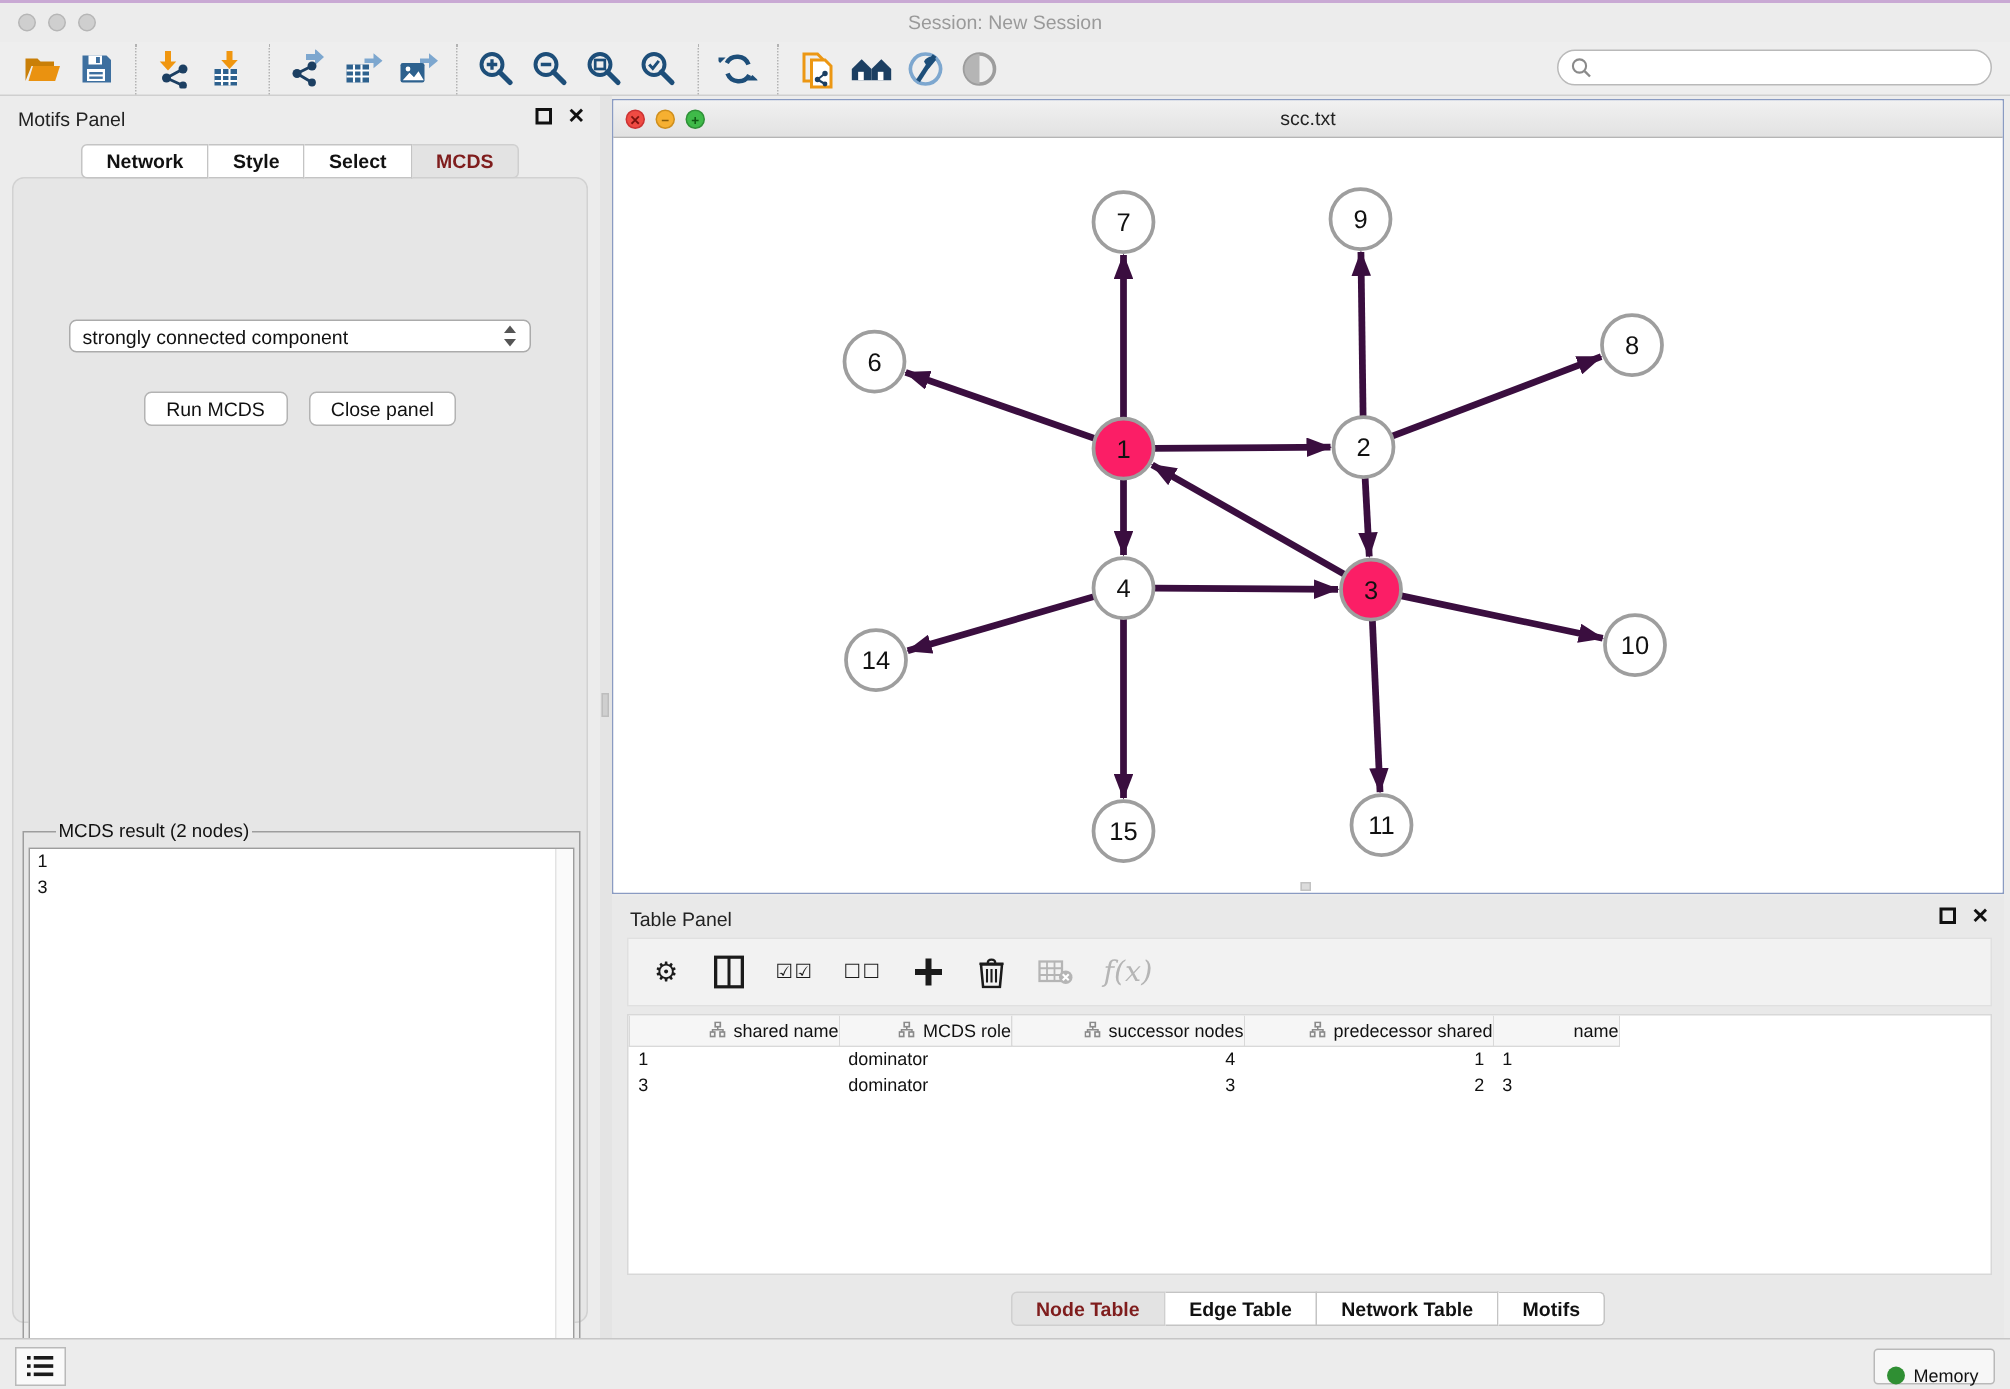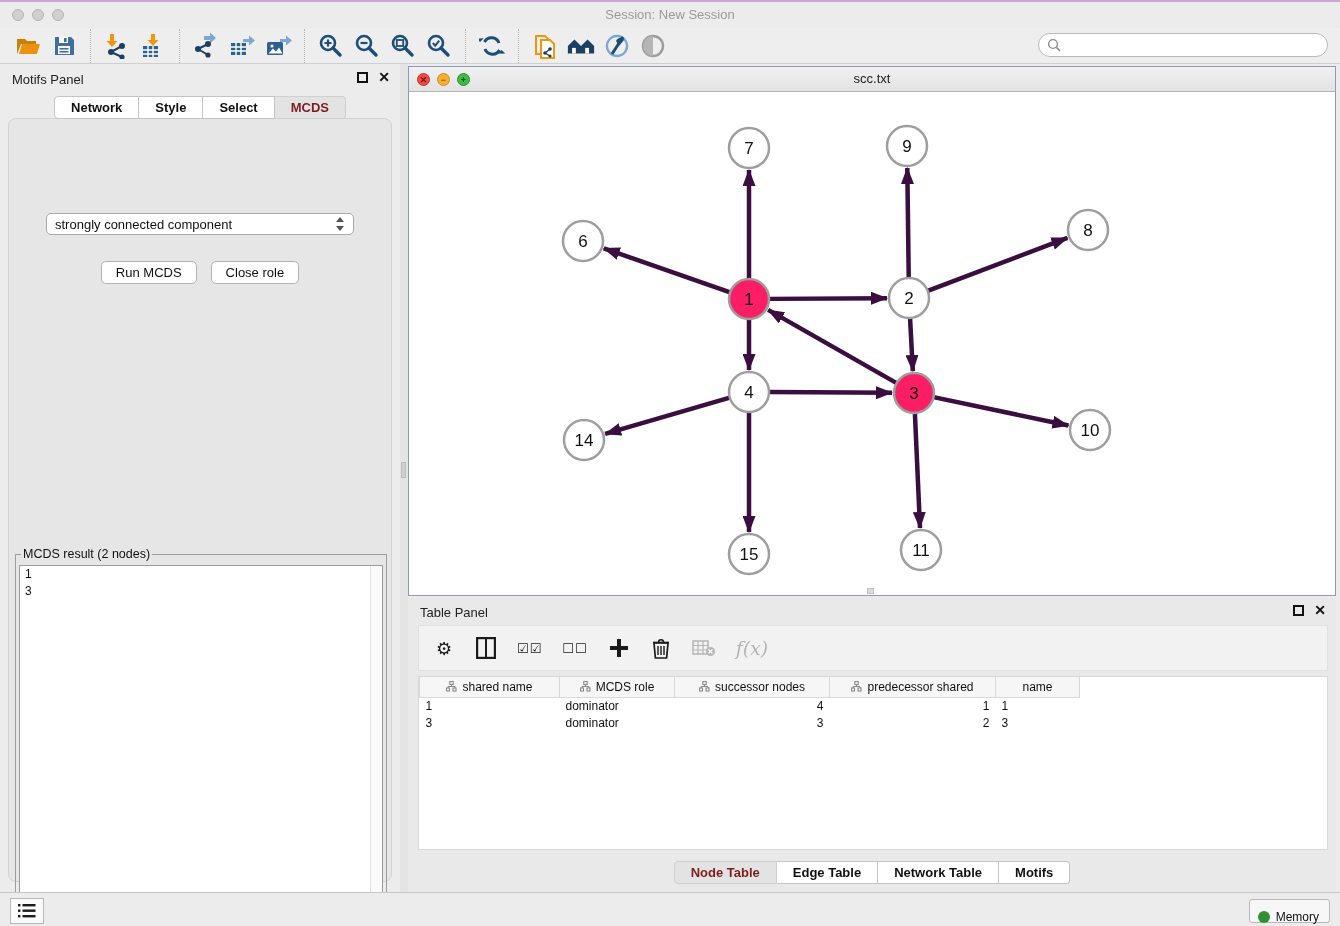--- a/index.html
+++ b/index.html
@@ -35,21 +35,21 @@
   .tab:first-child { border-left:1px solid #c4c4c4; border-radius:4px 0 0 4px; }
   .tab:last-child { border-radius:0 4px 4px 0; }
   .tab.tab-active { background:#e3e3e3; color:#7f1d1d; border-color:#cfcfcf; }
   .cp-content { position:absolute; left:8px; top:54px; width:384px; height:764px; background:#e6e6e6; border:1px solid #d2d2d2; border-radius:8px; }
   .opt-label { text-align:center; margin-top:24px; font-size:13px; color:#111; }
   .dropdown { position:absolute; left:37px; top:94px; width:308px; height:22px; background:#fff; border:1px solid #ababab; border-radius:5px; display:flex; align-items:center; padding:0 8px; font-size:13px; color:#111; }
   .dropdown .dd-label { flex:1; }
   .btn-row { position:absolute; top:127px; width:100%; display:flex; justify-content:center; gap:14px;margin-top:15px; }
   .pbtn { height:23px; padding:0 14px; background:#fff; border:1px solid #b3b3b3; border-radius:5px; font-size:13px; color:#111; font-family:"Liberation Sans",sans-serif; }
   .result-fieldset { position:absolute; left:6px; top:428px; width:372px; height:381px; border:1px solid #9d9d9d; padding:4px 3px 3px 3px; }
-  .result-fieldset legend { font-size:12.5px; color:#111; padding:0 2px; margin-left:2px; }
+  .result-fieldset legend { font-size:12.5px; color:#111; padding:0 2px; margin-left:18px; }
   .result-area { position:relative; width:100%; height:100%; background:#fff; border:1px solid #9d9d9d; overflow:hidden; }
   .result-line { font-size:12px; color:#111; line-height:17px; padding-left:5px; }
   .result-scrollbar { position:absolute; right:0; top:0; width:12px; height:100%; background:#fafafa; border-left:1px solid #e3e3e3; }
 
   
   .v-splitter { position:absolute; left:400px; top:0; width:8px; height:828px; background:#e4e4e4; }
   .v-splitter .handle { position:absolute; left:1px; top:398px; width:5px; height:16px; background:#cfcfcf; border:1px solid #bdbdbd; }
 
   
   .network-window { position:absolute; left:408px; top:2px; width:928px; height:530px; background:#fff; border:1px solid #8a9bc2; }
@@ -68,21 +68,21 @@
   .table-panel { position:absolute; left:408px; top:533px; width:928px; height:295px; background:#e9e9e9; }
   .tp-toolbar { position:absolute; left:10px; right:8px; top:28px; height:46px; background:#f2f2f2; border:1px solid #e0e0e0; display:flex; align-items:center; padding-left:14px; gap:20px; }
   .tpi { display:flex; align-items:center; justify-content:center; min-width:22px; height:24px; color:#1b1b1b; }
   .tpi.glyph { font-size:18px; font-family:"DejaVu Sans",sans-serif; }
   .tpi.small-glyph { font-size:13px; letter-spacing:1px; font-family:"DejaVu Sans",sans-serif; }
   .tpi.disabled { color:#b5b5b5; }
   .fx { font-family:"DejaVu Serif",serif; font-style:italic; font-size:19px; color:#b5b5b5; }
   .table-wrap { position:absolute; left:10px; right:8px; top:79px; height:174px; background:#fff; border:1px solid #d8d8d8; overflow:hidden; }
   table.node-table { border-collapse:collapse; table-layout:fixed; }
   table.node-table th { height:20px; background:#f6f6f6; border:1px solid #d9d9d9; border-top:none; font-size:12px; font-weight:normal; color:#111; text-align:center; position:relative; }
-  table.node-table th .th-inner { display:flex; align-items:center; justify-content:center; gap:5px; }
+  table.node-table th .th-inner { display:flex; align-items:center; justify-content:flex-end; gap:5px; }
   table.node-table td { height:17px; font-size:12px; color:#111; padding:0 6px; border:none; }
   td.al { text-align:left; } td.ar { text-align:right; } 
   .tp-tabs { position:absolute; left:0; right:0; top:264px; display:flex; justify-content:center; }
 
   
   .statusbar { position:relative; height:36px; background:#ececec; border-top:1px solid #c6c6c6; }
   .sb-left { position:absolute; left:10px; top:5px; width:34px; height:26px; background:#fafafa; border:1px solid #b9b9b9; display:flex; align-items:center; justify-content:center; }
   .sb-mem { position:absolute; right:10px; top:6px; height:24px; padding:11px 10px 0 8px; background:#f7f7f7; border:1px solid #b9b9b9; border-radius:3px; display:flex; align-items:center; gap:6px; font-size:12px; color:#111; font-family:"Liberation Sans",sans-serif; }
   .mem-dot { width:12px; height:12px; border-radius:50%; background:#2f8f33; }
   svg { display:block; }
@@ -258,21 +258,21 @@
       <div class="cp-content">
         <div class="dropdown">
           <span class="dd-label">strongly connected component</span>
           <svg width="10" height="16" viewBox="0 0 10 16">
               <path d="M5 1 L9 6 H1 Z" fill="#555"></path>
               <path d="M5 15 L1 10 H9 Z" fill="#555"></path>
             </svg>
         </div>
         <div class="btn-row">
           <button class="pbtn">Run MCDS</button>
-          <button class="pbtn">Close role</button>
+          <button class="pbtn">Close panel</button>
         </div>
         <fieldset class="result-fieldset">
           <legend>MCDS result (2 nodes)</legend>
           <div class="result-area">
             <div id="result-lines">
                 <div class="result-line">1</div>
                 <div class="result-line">3</div>
               </div>
             <div class="result-scrollbar"></div>
           </div>

